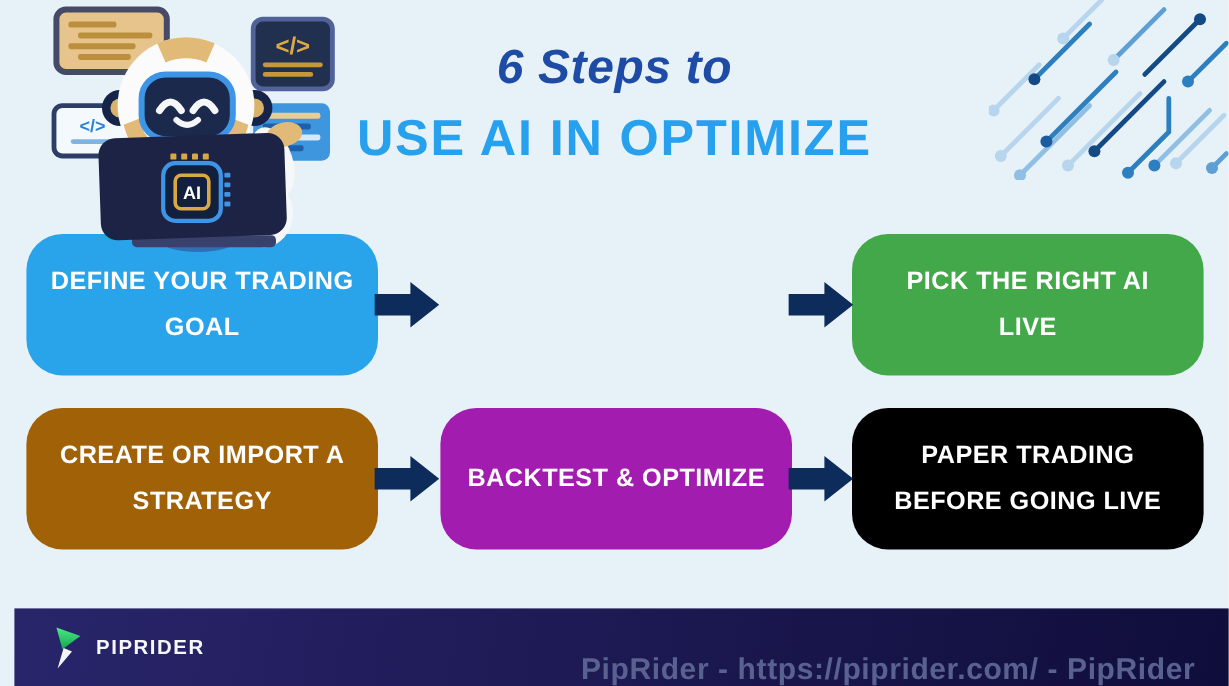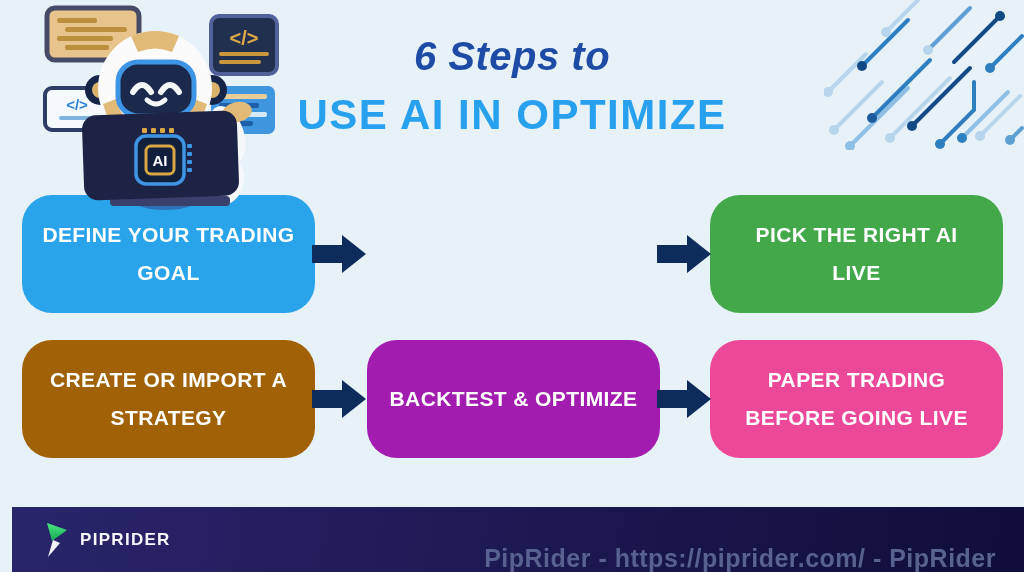--- a/index.html
+++ b/index.html
@@ -163,21 +163,21 @@
 
   <div class="title">
     <div class="title-line1">6 Steps to</div>
     <div class="title-line2">USE AI IN OPTIMIZE</div>
   </div>
 
   <div class="step-box pos-1" style="background: rgb(41, 164, 234);">DEFINE YOUR TRADING GOAL</div>
   <div class="step-box pos-3" style="background: rgb(67, 168, 74);">PICK THE RIGHT AI LIVE</div>
   <div class="step-box pos-4" style="background: #a16207;">CREATE OR IMPORT A STRATEGY</div>
   <div class="step-box pos-5" style="background: #a21caf;">BACKTEST &amp; OPTIMIZE</div>
-  <div class="step-box pos-6" style="background: #ec4899; text-align: center;">PAPER TRADING BEFORE GOING LIVE</div>
+  <div class="step-box pos-6" style="background: #000000; text-align: center;">PAPER TRADING BEFORE GOING LIVE</div>
 
   <svg class="arrow arr-1" viewBox="0 0 54 46" style="color: rgb(13, 44, 91);">
       <path d="M0 14 H30 V4 L54 23 L30 42 V32 H0 Z" fill="currentColor"></path>
     </svg>
   <svg class="arrow arr-2" viewBox="0 0 54 46" style="color: rgb(13, 44, 91);">
       <path d="M0 14 H30 V4 L54 23 L30 42 V32 H0 Z" fill="currentColor"></path>
     </svg>
   <svg class="arrow arr-3" viewBox="0 0 54 46" style="color: rgb(13, 44, 91);">
       <path d="M0 14 H30 V4 L54 23 L30 42 V32 H0 Z" fill="currentColor"></path>
     </svg>

